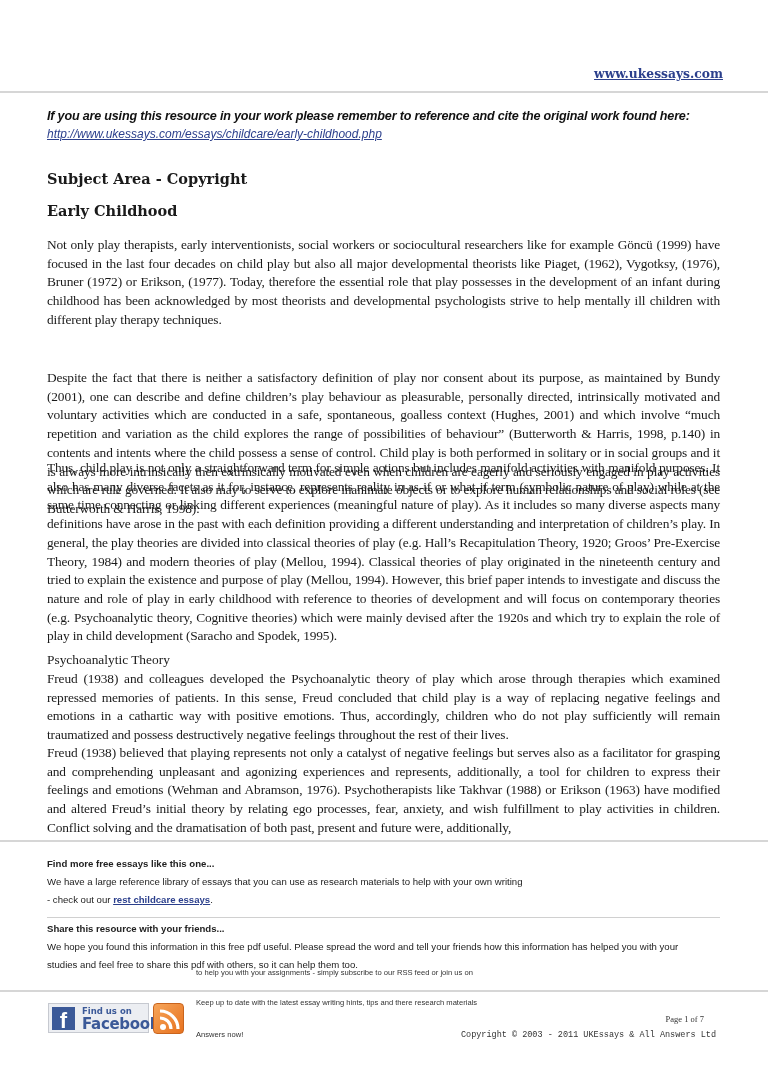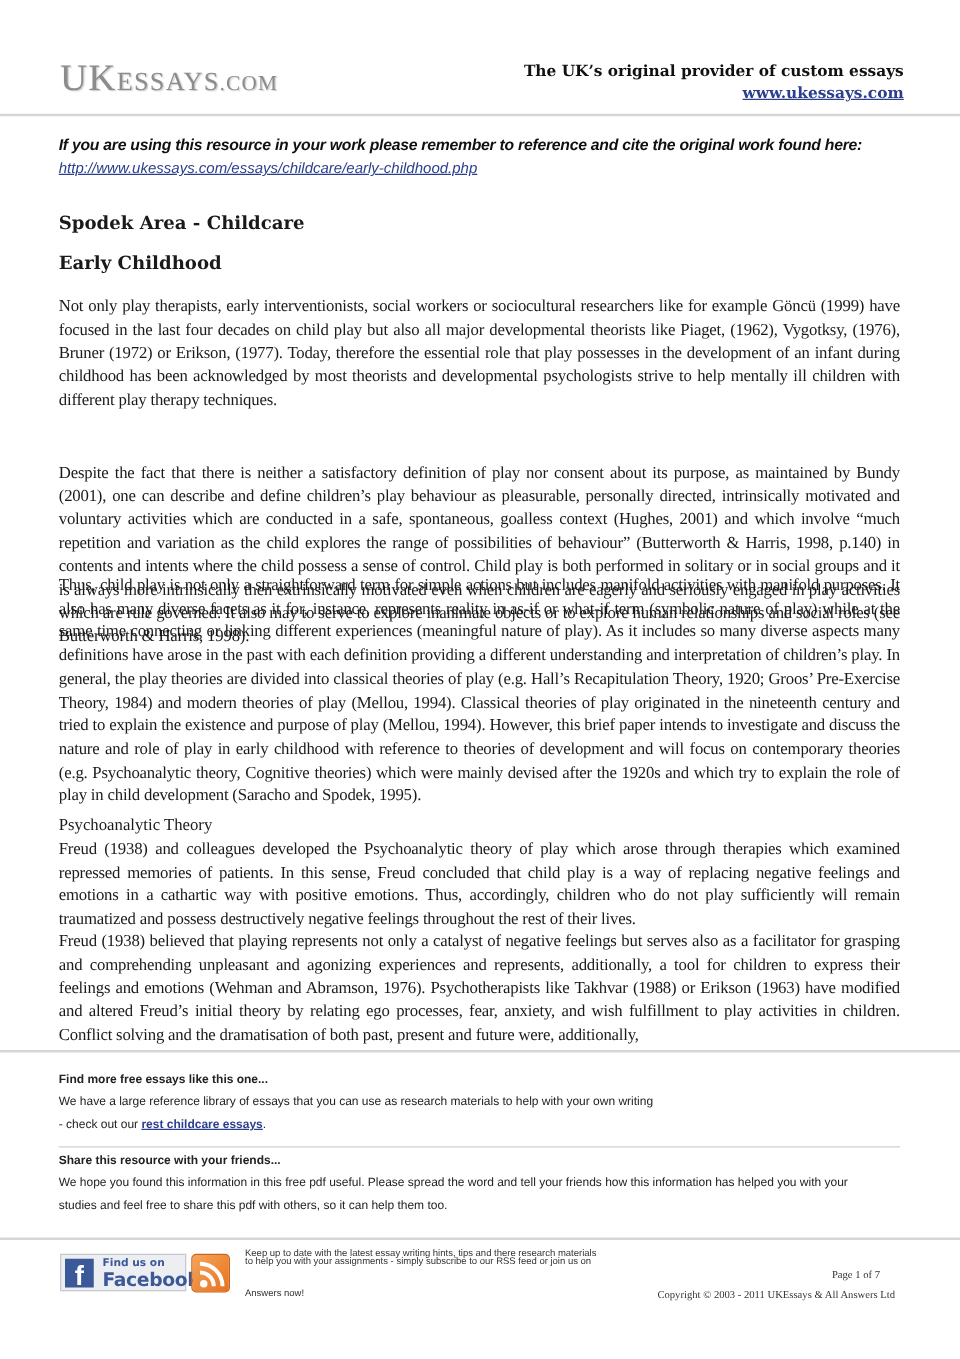--- a/index.html
+++ b/index.html
@@ -41,38 +41,34 @@
 
     .fb-badge { position: absolute; left: 48px; top: 1003px; width: 101px; height: 30px; background: #eceef2; border: 1px solid #c6c9d0; }
     .fb-square { position: absolute; left: 3px; top: 3px; width: 23px; height: 23px; background: #3b5998; color: #fff; font-family: "Liberation Sans", sans-serif; font-weight: bold; font-size: 22px; text-align: center; line-height: 27px; }
     .fb-find { position: absolute; left: 33px; top: 2px; font-family: "DejaVu Sans", sans-serif; font-size: 8.5px; font-weight: bold; color: #3b5998; }
     .fb-name { position: absolute; left: 33px; top: 11px; font-family: "DejaVu Sans", sans-serif; font-size: 15px; font-weight: bold; color: #3b5998; letter-spacing: -0.3px; }
     .rss { position: absolute; left: 153px; top: 1003px; width: 31px; height: 31px; border-radius: 4px; background: linear-gradient(135deg, #f6a55a, #e7721f); border: 1px solid #c9641d; overflow: hidden; }
     .rss svg { position: absolute; left: 0; top: 0; }
 
     .follow { position: absolute; left: 196px; width: 300px; font-family: "Liberation Sans", sans-serif; font-size: 7.6px; color: #333; text-align: justify; }
     .pageno { position: absolute; right: 64px; top: 1014px; font-family: "Liberation Serif", serif; font-size: 8.5px; color: #333; }
-    .copyright { position: absolute; right: 52px; top: 1030px; font-family: Liberation Serif, serif; font-size: 8.5px; color: #333; }
+    .copyright { position: absolute; right: 52px; top: 1030px; font-family: Liberation Mono, monospace; font-size: 8.5px; color: #333; }
   </style>
 </head>
 <body>
 
 <div class="header">
-  <div class="logo">
-    <span class="big">U</span><span class="big">K</span><span class="small">ESSAYS</span><span class="dotcom">.COM</span>
-  </div>
-  <div class="tagline">The UK’s original provider of custom essays</div>
   <a class="site-link">www.ukessays.com</a>
 </div>
 <div class="rule top"></div>
 
 <div class="cite-note">If you are using this resource in your work please remember to reference and cite the original work found here:</div>
 <a class="cite-url">http://www.ukessays.com/essays/childcare/early-childhood.php</a>
 
-<div class="subject">Spodek Area - Childcare</div>
+<div class="subject">Subject Area - Copyright</div>
 <div class="title">Early Childhood</div>
 
 <p class="body-text p1">Not only play therapists, early interventionists, social workers or sociocultural researchers like for example Göncü (1999) have focused in the last four decades on child play but also all major developmental theorists like Piaget, (1962), Vygotksy, (1976), Bruner (1972) or Erikson, (1977). Today, therefore the essential role that play possesses in the development of an infant during childhood has been acknowledged by most theorists and developmental psychologists strive to help mentally ill children with different play therapy techniques.</p>
 <p class="body-text p2">Despite the fact that there is neither a satisfactory definition of play nor consent about its purpose, as maintained by Bundy (2001), one can describe and define children’s play behaviour as pleasurable, personally directed, intrinsically motivated and voluntary activities which are conducted in a safe, spontaneous, goalless context (Hughes, 2001) and which involve “much repetition and variation as the child explores the range of possibilities of behaviour” (Butterworth &amp; Harris, 1998, p.140) in contents and intents where the child possess a sense of control. Child play is both performed in solitary or in social groups and it is always more intrinsically then extrinsically motivated even when children are eagerly and seriously engaged in play activities which are rule governed. It also may to serve to explore inanimate objects or to explore human relationships and social roles (see Butterworth &amp; Harris, 1998).</p>
 <p class="body-text p3">Thus, child play is not only a straightforward term for simple actions but includes manifold activities with manifold purposes. It also has many diverse facets as it for, instance, represents reality in as-if or what-if term (symbolic nature of play) while at the same time connecting or linking different experiences (meaningful nature of play). As it includes so many diverse aspects many definitions have arose in the past with each definition providing a different understanding and interpretation of children’s play. In general, the play theories are divided into classical theories of play (e.g. Hall’s Recapitulation Theory, 1920; Groos’ Pre-Exercise Theory, 1984) and modern theories of play (Mellou, 1994). Classical theories of play originated in the nineteenth century and tried to explain the existence and purpose of play (Mellou, 1994). However, this brief paper intends to investigate and discuss the nature and role of play in early childhood with reference to theories of development and will focus on contemporary theories (e.g. Psychoanalytic theory, Cognitive theories) which were mainly devised after the 1920s and which try to explain the role of play in child development (Saracho and Spodek, 1995).</p>
 <div class="sec-head">Psychoanalytic Theory</div>
 <p class="body-text p4">Freud (1938) and colleagues developed the Psychoanalytic theory of play which arose through therapies which examined repressed memories of patients. In this sense, Freud concluded that child play is a way of replacing negative feelings and emotions in a cathartic way with positive emotions. Thus, accordingly, children who do not play sufficiently will remain traumatized and possess destructively negative feelings throughout the rest of their lives.</p>
 <p class="body-text p5">Freud (1938) believed that playing represents not only a catalyst of negative feelings but serves also as a facilitator for grasping and comprehending unpleasant and agonizing experiences and represents, additionally, a tool for children to express their feelings and emotions (Wehman and Abramson, 1976). Psychotherapists like Takhvar (1988) or Erikson (1963) have modified and altered Freud’s initial theory by relating ego processes, fear, anxiety, and wish fulfillment to play activities in children. Conflict solving and the dramatisation of both past, present and future were, additionally,</p>
 
 <div class="rule footer-top"></div>
@@ -98,17 +94,17 @@
 </div>
 <div class="rss">
   <svg width="31" height="31" viewBox="0 0 31 31">
     <circle cx="9" cy="23" r="3" fill="#fff"></circle>
     <path d="M6 14 A11 11 0 0 1 17 25" stroke="#fff" stroke-width="3.2" fill="none"></path>
     <path d="M6 7 A18 18 0 0 1 24 25" stroke="#fff" stroke-width="3.2" fill="none"></path>
   </svg>
 </div>
 
 <div class="follow" style="top:998px;">Keep up to date with the latest essay writing hints, tips and there research materials</div>
-<div class="follow" style="top:968px;margin-top:36px;">to help you with your assignments - simply subscribe to our RSS feed or join us on</div>
+<div class="follow" style="top:968px;">to help you with your assignments - simply subscribe to our RSS feed or join us on</div>
 <div class="follow" style="top:1030px;">Answers now!</div>
 
 <div class="pageno">Page 1 of 7</div>
 <div class="copyright">Copyright © 2003 - 2011 UKEssays &amp; All Answers Ltd</div>
 
 </body></html>

